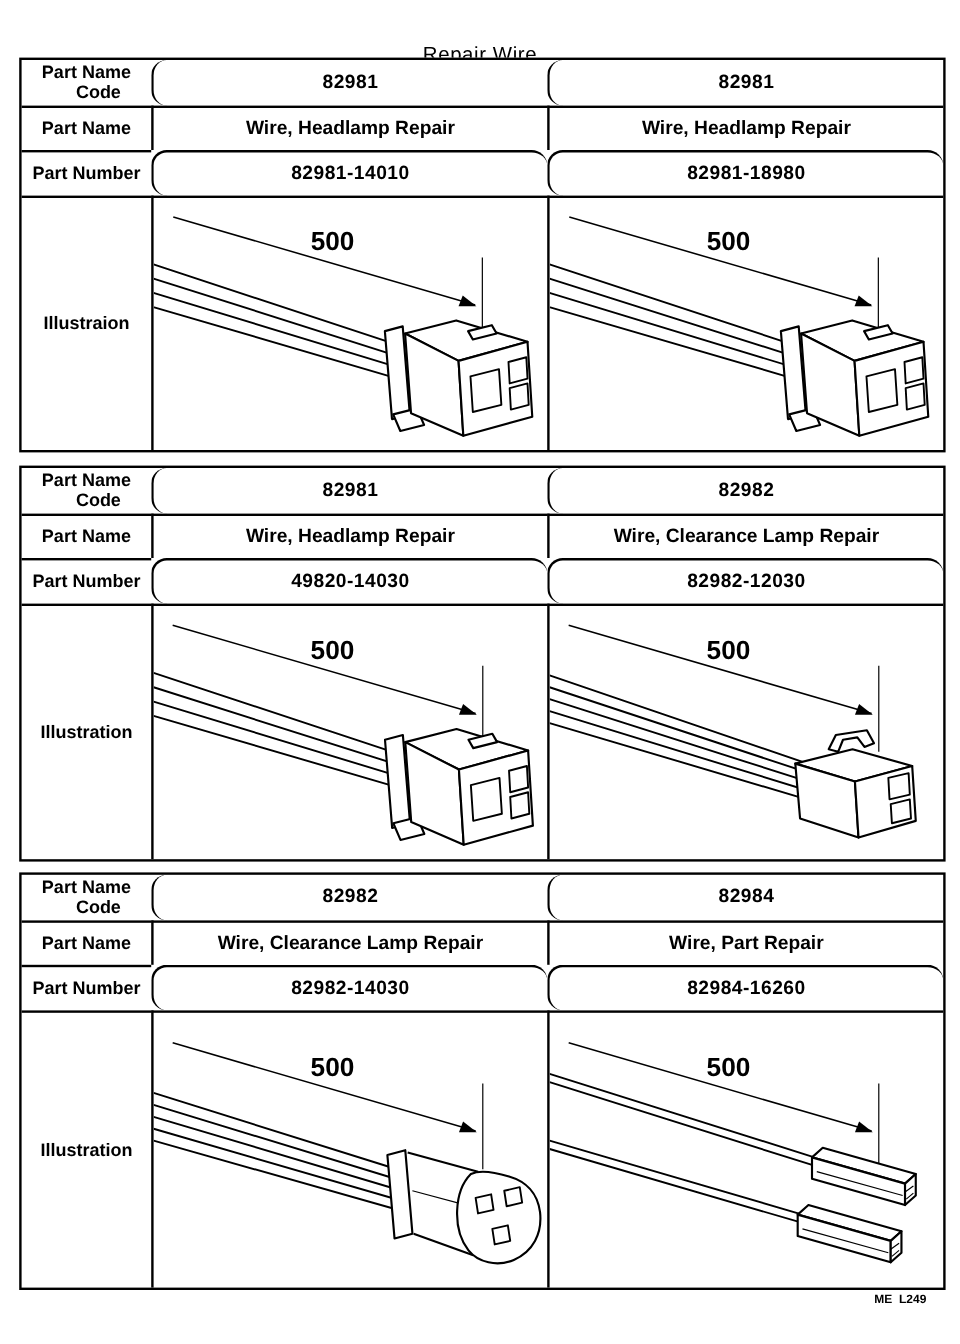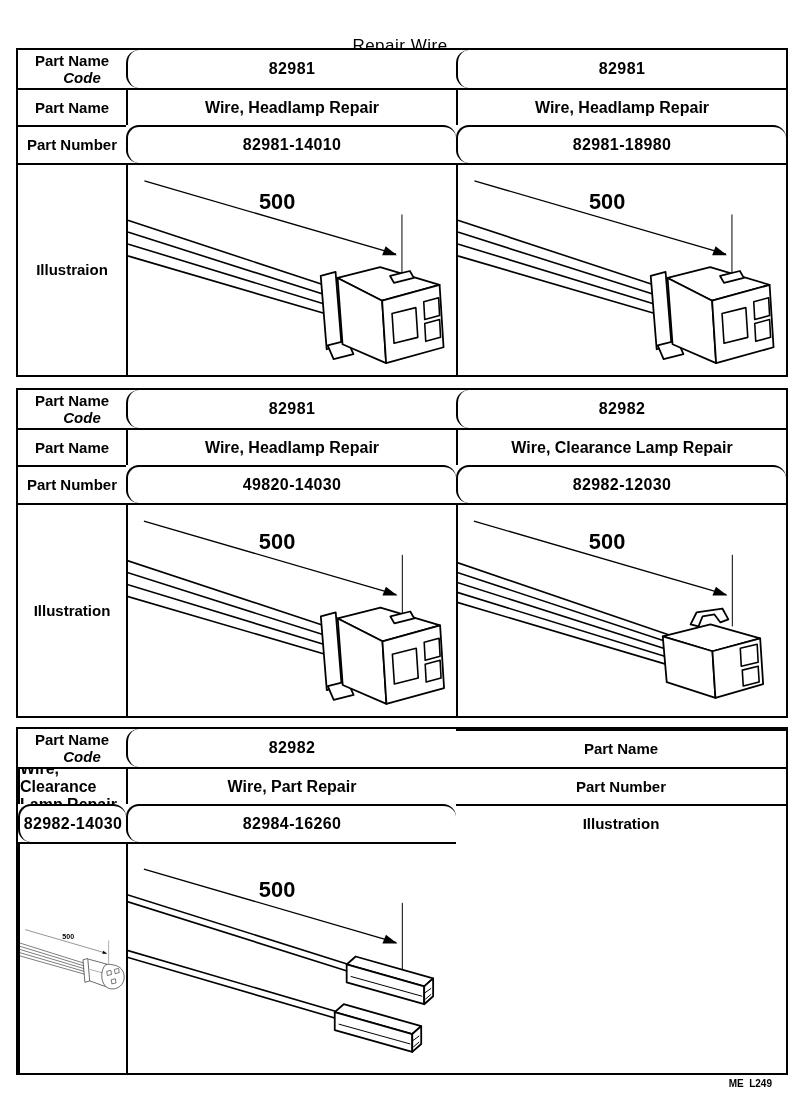--- a/index.html
+++ b/index.html
@@ -12,21 +12,21 @@
       display:grid;grid-template-columns:108px 1fr 1fr;box-sizing:border-box;}
   .pt.t1{top:48px;height:329px;grid-template-rows:38px 37px 38px 1fr;}
   .pt.t2{top:388px;height:330px;grid-template-rows:38px 37px 38px 1fr;}
   .pt.t3{top:727px;height:348px;grid-template-rows:38px 37px 38px 1fr;}
   .cell{border-top:2px solid #000;border-left:2px solid #000;display:flex;
         align-items:center;justify-content:center;min-width:0;min-height:0;
         font-weight:bold;overflow:hidden;}
   .r1{border-top:none;}
   .c1{border-left:none;}
   .lbl{font-size:15px;text-align:center;line-height:1.15;}
-  .code2{display:block;padding-left:20px;font-style:italic;}
+  .code2{display:block;padding-left:20px;}
   .val{font-size:16px;letter-spacing:.4px;border-radius:13px;}
   .name{font-size:16px;}
   .illu{width:100%;height:100%;display:block;}
   .illu text{font-family:"Liberation Sans",sans-serif;font-size:22px;font-weight:bold;
              fill:#000;text-anchor:middle;}
   .footer{position:absolute;top:1078px;right:28px;font-size:10px;font-weight:bold;
           white-space:pre;}
 </style>
 </head>
 <body>
@@ -208,20 +208,21 @@
       </svg>
     </div>
   </div>
 
   <div class="pt t3">
     <div class="cell r1 c1 lbl">
       <div><span>Part Name</span>
            <span class="code2">Code</span></div>
     </div>
     <div class="cell r1 val">82982</div>
+    <div class="cell r1 val">82984</div>
 
     <div class="cell c1 lbl">Part Name</div>
     <div class="cell name">Wire, Clearance Lamp Repair</div>
     <div class="cell name">Wire, Part Repair</div>
 
     <div class="cell c1 lbl">Part Number</div>
     <div class="cell val">82982-14030</div>
     <div class="cell val">82984-16260</div>
 
     <div class="cell c1 lbl">Illustration</div>

